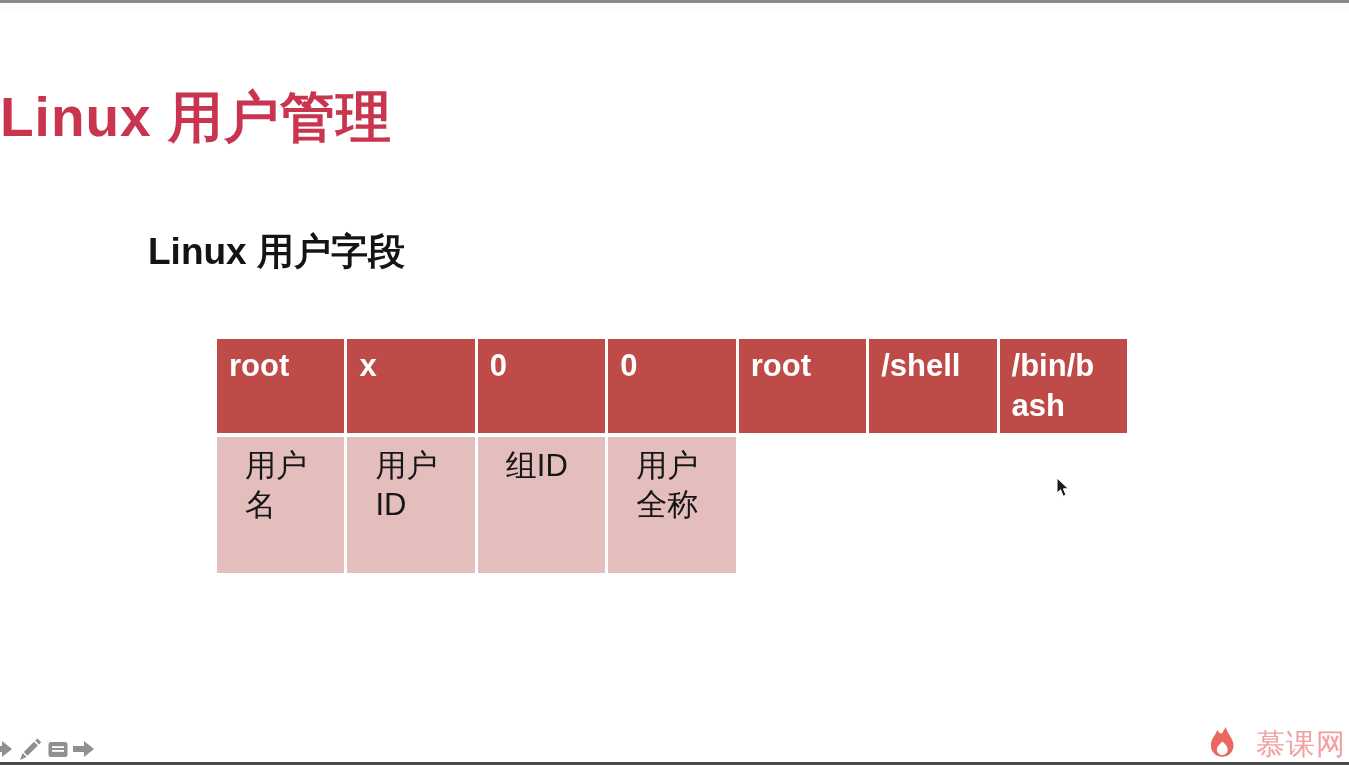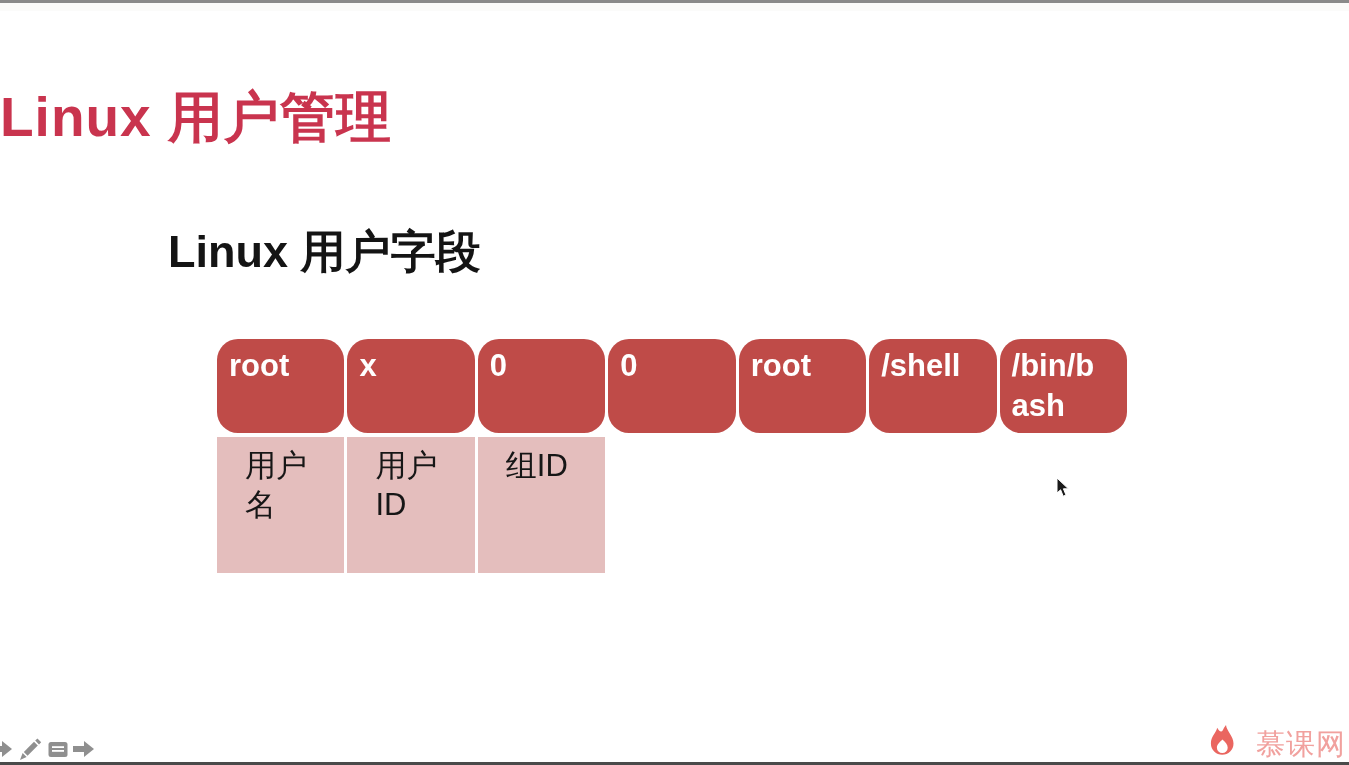--- a/index.html
+++ b/index.html
@@ -25,38 +25,36 @@
   }
   .slide-title {
     position: absolute; top: 86px; left: 0; width: 100%;
     text-align: left;
     font-size: 55px; font-weight: 700; line-height: 62px;
     color: var(--title-red, #C9344E);
     letter-spacing: 1px;
   }
   .slide-heading {
     position: absolute; top: 226px; left: 148px;
-    font-size: 45px; font-weight: 700; line-height: 52px;
+    font-size: 37px; font-weight: 700; line-height: 52px;
     color: #141414;
-    margin-left: 20px;
   }
   .fields-table {
     position: absolute; left: 217px; top: 339px; width: 910px;
     display: grid;
     grid-template-columns: repeat(7, 1fr);
     grid-template-rows: 94px 136px;
     column-gap: 3px; row-gap: 4px;
   }
   .th {
     background: var(--table-header-bg, #BF4B48);
     color: #ffffff;
     font-size: 31px; font-weight: 700; line-height: 40px;
     padding: 7px 18px 0 12px;
     word-break: break-all;
-    border-radius: 21px;
   }
   .td {
     background: var(--table-body-bg, #E4BEBD);
     color: #161616;
     font-size: 31px; line-height: 39px;
     padding: 9px 18px 0 28px;
   }
   .presenter-toolbar {
     position: absolute; left: 0; bottom: 3px; height: 26px;
     display: flex; align-items: center; gap: 5px;
@@ -64,21 +62,21 @@
   }
   .presenter-toolbar svg { display: block; }
   .icon-btn { display: block; cursor: pointer; }
   .icon-prev { margin-left: -9px; }
   .mouse-cursor {
     position: absolute; left: 1056px; top: 478px;
     pointer-events: none;
   }
   .watermark {
     position: absolute; right: 3px; bottom: 3px; height: 36px;
-    display: flex; align-items: flex-end; gap: 20px;
+    display: flex; align-items: flex-start; gap: 20px;
   }
   .brand-text {
     font-size: 29px; line-height: 36px;
     color: var(--brand-pink, #F1A19E);
     letter-spacing: 1px;
   }
   .flame { color: var(--flame-red, #EA6660); }
 </style>
 </head>
 <body>
@@ -95,20 +93,21 @@
   <div class="th">x</div>
   <div class="th">0</div>
   <div class="th">0</div>
   <div class="th">root</div>
   <div class="th">/shell</div>
   <div class="th">/bin/bash</div>
 
   <div class="td">用户名</div>
   <div class="td">用户ID</div>
   <div class="td">组ID</div>
+  <div class="td">用户全称</div>
 </div>
 
 <div class="presenter-toolbar">
   <span class="icon-btn icon-prev">
     <svg width="22" height="18" viewBox="0 0 22 18" fill="currentColor">
       <polygon points="0,6 11,6 11,1 21,9 11,17 11,12 0,12"></polygon>
     </svg>
   </span>
   <span class="icon-btn">
     <svg width="25" height="25" viewBox="0 0 25 25" fill="currentColor">

